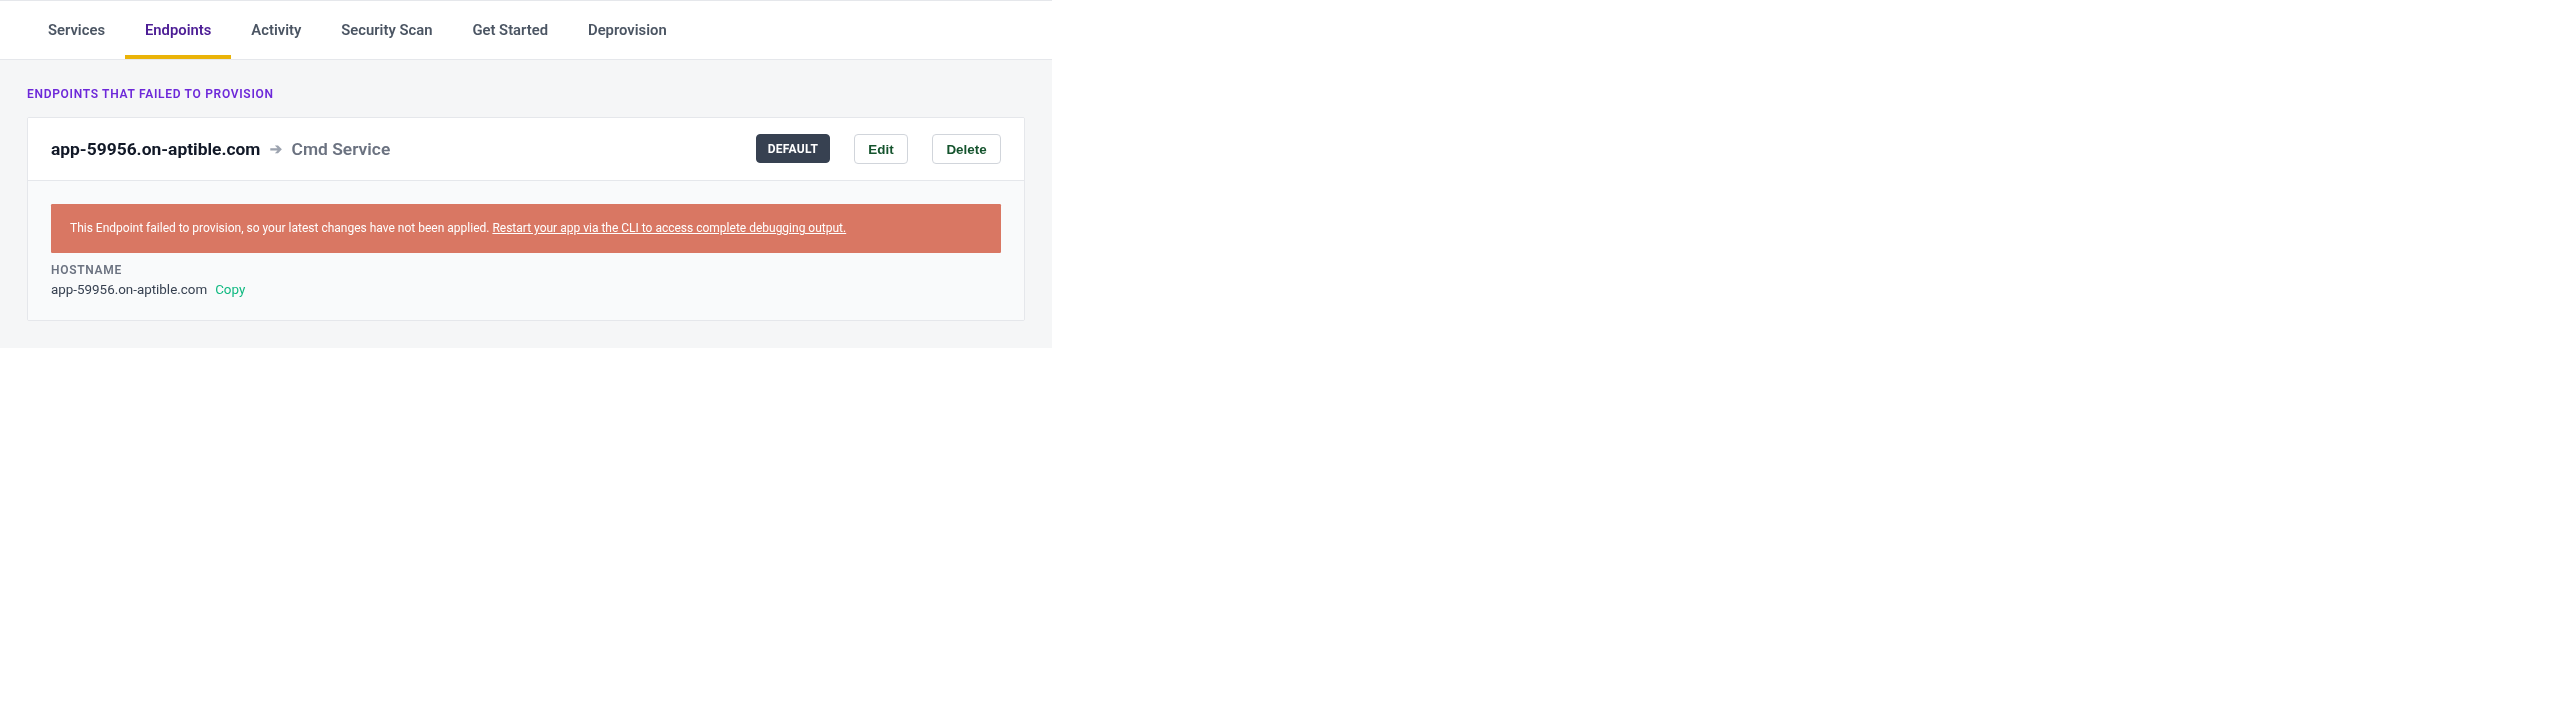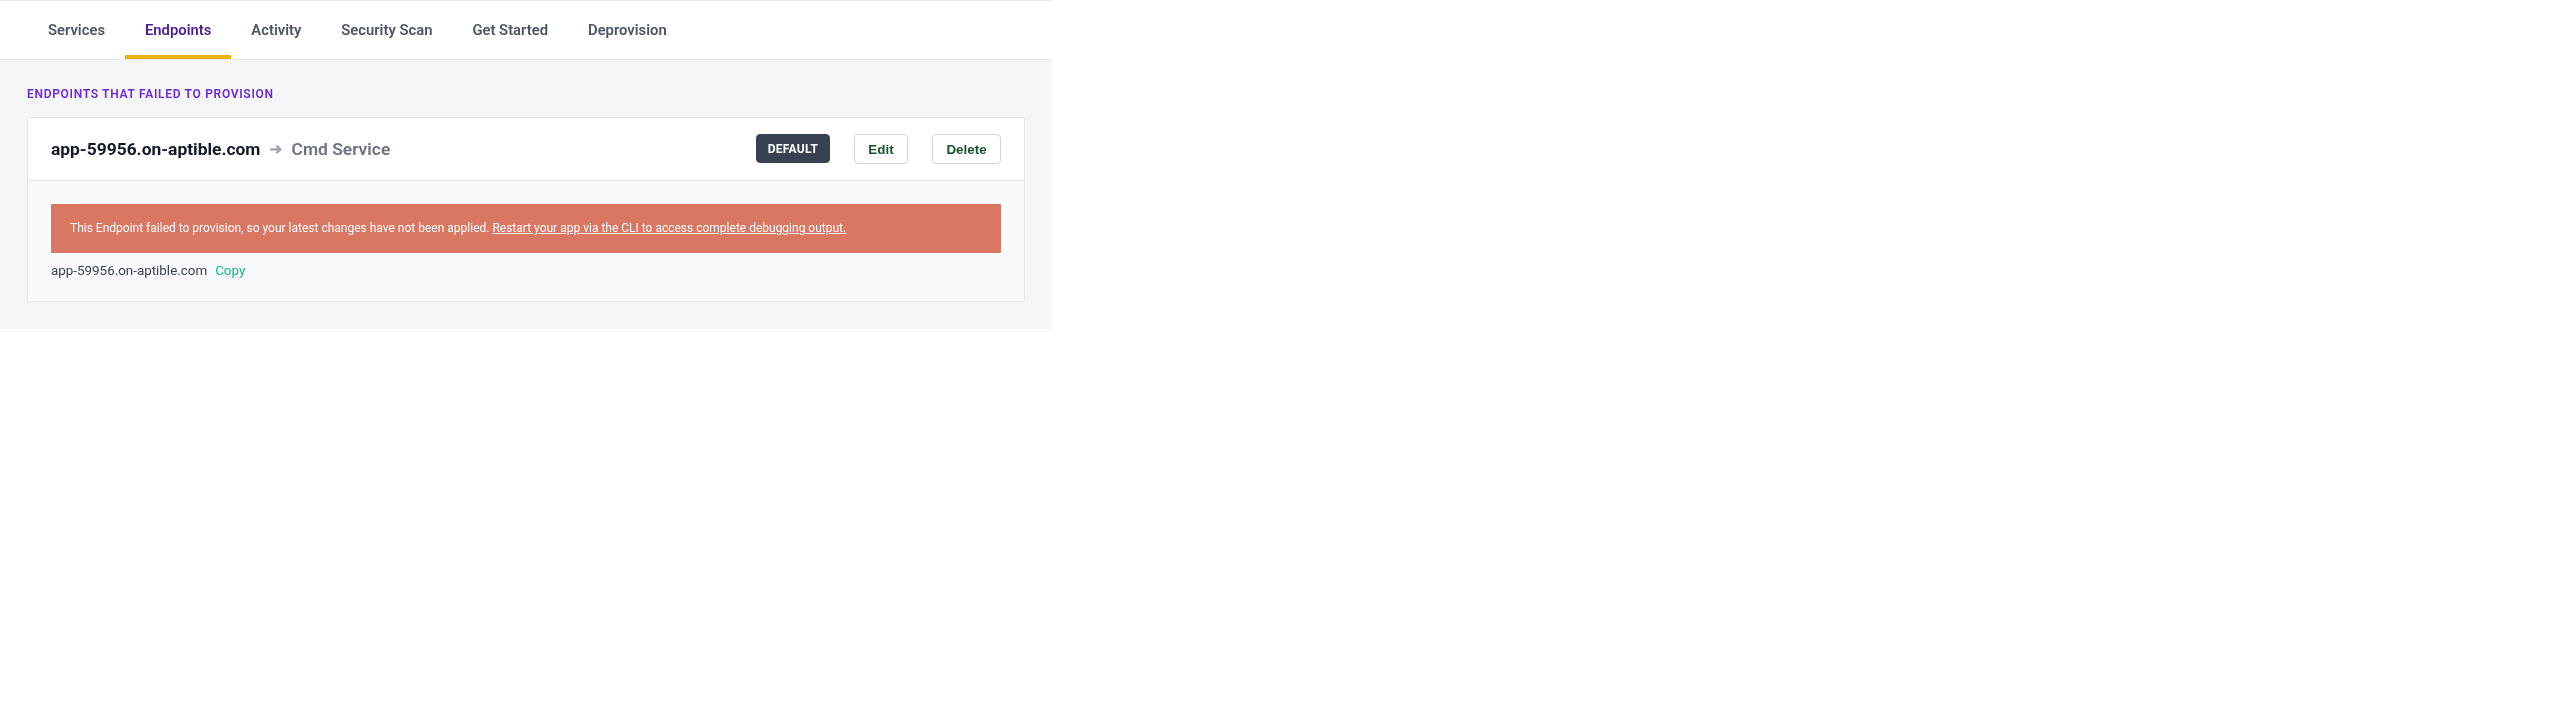--- a/index.html
+++ b/index.html
@@ -188,20 +188,21 @@
           <button class="btn">Edit</button>
           <button class="btn">Delete</button>
         </div>
       </div>
 
       <div class="card-body">
         <div class="alert">
           <span>This Endpoint failed to provision, so your latest changes have not been applied. </span><a>Restart your app via the CLI to access complete debugging output.</a>
         </div>
 
+        <div class="field-label">HOSTNAME</div>
         <div class="hostname-row">
           <span>app-59956.on-aptible.com</span>
           <span class="copy-link">Copy</span>
         </div>
       </div>
     </div>
   </div>
 
 </div>
 

